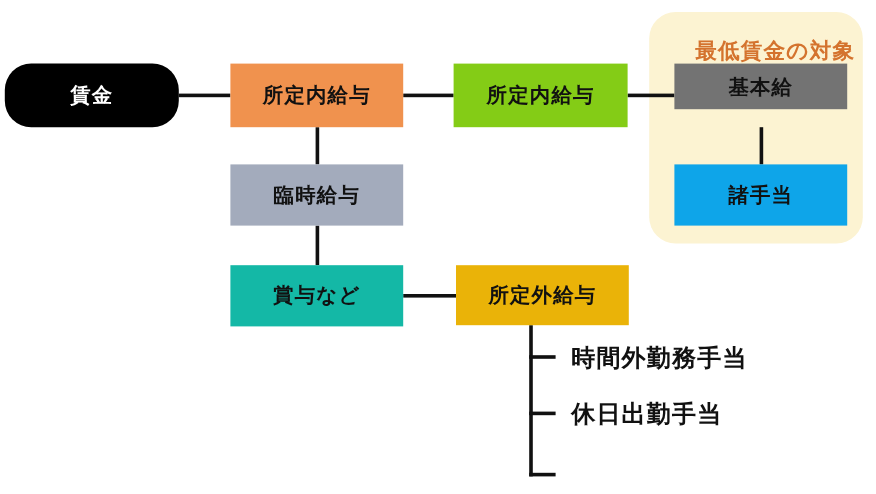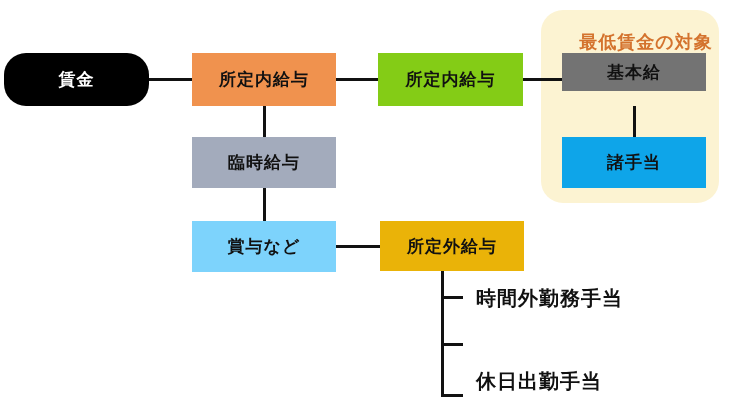--- a/index.html
+++ b/index.html
@@ -91,20 +91,20 @@
   <div class="node" style="left: 192px; top: 53px; width: 144px; height: 53px; background-color: rgb(240, 146, 78);">所定内給与</div>
 
   <div class="node" style="left: 378px; top: 53px; width: 145px; height: 53px; background-color: #84cc16;">所定内給与</div>
 
   <div class="node" style="left: 562px; top: 53px; width: 144px; height: 38px; background-color: #737373;">基本給</div>
 
   <div class="node" style="left: 562px; top: 137px; width: 144px; height: 51px; background-color: #0ea5e9;">諸手当</div>
 
   <div class="node" style="left: 192px; top: 137px; width: 144px; height: 51px; background-color: rgb(163, 171, 188);">臨時給与</div>
 
-  <div class="node" style="left: 192px; top: 221px; width: 144px; height: 51px; background-color: #7dd3fc;">賞与など</div>
+  <div class="node" style="left: 192px; top: 221px; width: 144px; height: 51px; background-color: #14b8a6;">賞与など</div>
 
   <div class="node" style="left: 380px; top: 221px; width: 144px; height: 50px; background-color: #eab308;">所定外給与</div>
 
   <div class="leaf-label" style="top:285px;">時間外勤務手当</div>
-  <div class="leaf-label" style="top:332px;margin-top:36px;">休日出勤手当</div>
+  <div class="leaf-label" style="top:332px;">休日出勤手当</div>
 
 </div>
 
 </body></html>

